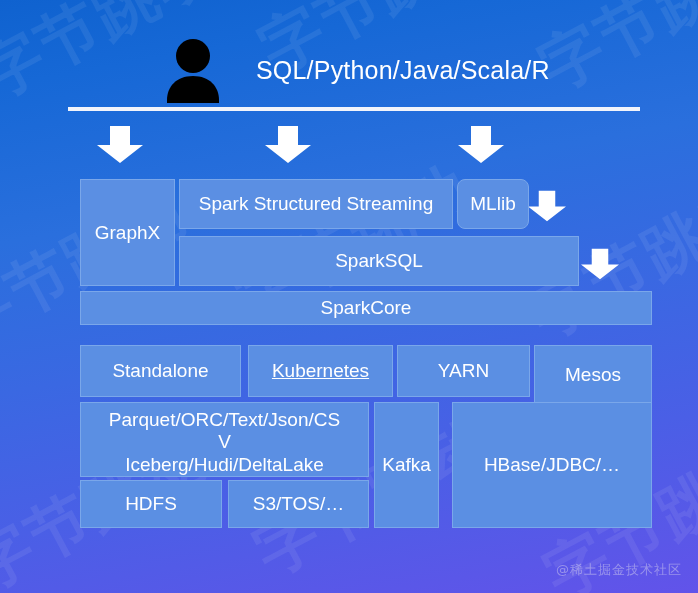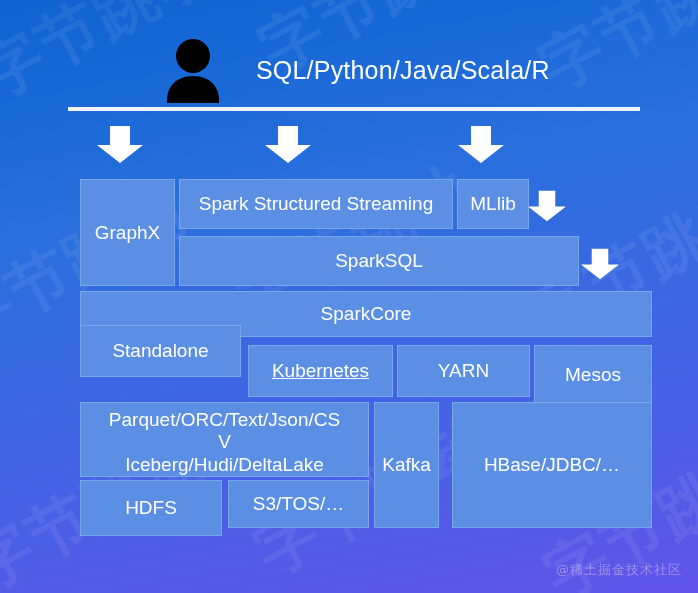--- a/index.html
+++ b/index.html
@@ -168,38 +168,38 @@
     <path d="M13 0 H33 V19 H46 L23 37 L0 19 H13 Z" fill="#ffffff"></path>
   </svg>
   <svg class="arrow" style="left:581px; top:248px; width:38px; height:32px;" viewBox="0 0 46 37">
     <path d="M13 0 H33 V19 H46 L23 37 L0 19 H13 Z" fill="#ffffff"></path>
   </svg>
 
   <div class="box" style="left:68px;  top:179px; width:95px;  height:107px;">GraphX</div>
 
   <div class="box" style="left:167px; top:179px; width:274px; height:50px;">Spark Structured Streaming</div>
 
-  <div class="box" style="left:445px; top:179px; width:72px;  height:50px;">MLlib</div>
+  <div class="box" style="left:445px; top:179px; width:72px;  height:50px;border-radius:8px;">MLlib</div>
 
   <div class="box" style="left:167px; top:236px; width:400px; height:50px;">SparkSQL</div>
 
-  <div class="box" style="left:68px;  top:291px; width:572px; height:46px;">SparkCore</div>
-
-  <div class="box" style="left:68px;  top:325px; width:161px; height:52px;">Standalone</div>
+  <div class="box" style="left:68px;  top:291px; width:572px; height:34px;">SparkCore</div>
+
+  <div class="box" style="left:68px;  top:345px; width:161px; height:52px;">Standalone</div>
   <div class="box" style="left:236px; top:345px; width:145px; height:52px;text-decoration:underline;">Kubernetes</div>
   <div class="box" style="left:385px; top:345px; width:133px; height:52px;">YARN</div>
   <div class="box" style="left:522px; top:345px; width:118px; height:60px;">Mesos</div>
 
   <div class="box multi" style="left:68px;  top:402px; width:289px; height:75px;">
     <span class="ln">Parquet/ORC/Text/Json/CS</span>
     <span class="ln">V</span>
     <span class="ln">Iceberg/Hudi/DeltaLake</span>
   </div>
 
-  <div class="box" style="left:68px;  top:480px; width:142px; height:56px;">HDFS</div>
+  <div class="box" style="left:68px;  top:480px; width:142px; height:48px;">HDFS</div>
   <div class="box" style="left:216px; top:480px; width:141px; height:48px;">S3/TOS/…</div>
 
   <div class="box" style="left:362px; top:402px; width:65px;  height:126px;">Kafka</div>
 
   <div class="box" style="left:440px; top:402px; width:200px; height:126px;">HBase/JDBC/…</div>
 
   <div class="corner-wm">@稀土掘金技术社区</div>
 
 </div>
 

